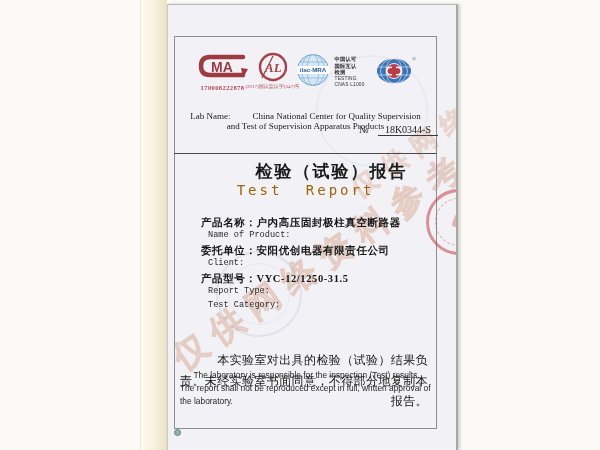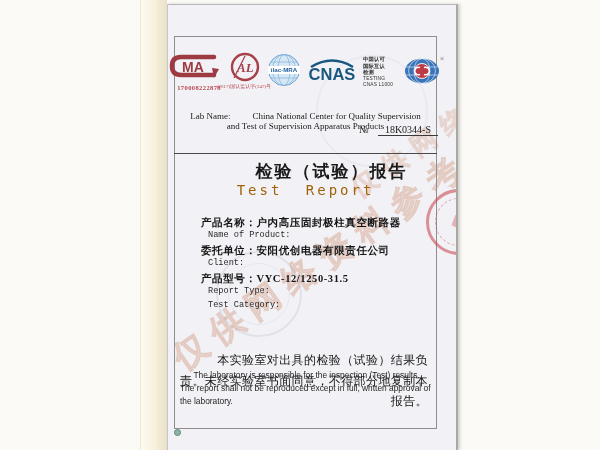--- a/index.html
+++ b/index.html
@@ -49,21 +49,21 @@
   }
   .red-stamp::before{ content:""; position:absolute; left:6px; top:6px; right:6px; bottom:6px;
     border-radius:50%; border:1px dashed rgba(198,62,72,0.40); }
   .red-stamp::after{ content:""; position:absolute; left:24px; top:24px; width:12px; height:12px;
     border-radius:2px; background:rgba(198,62,72,0.35); transform:rotate(20deg); }
   
   .logo-row{
     position:absolute; left:6px; top:46px; width:263px; height:42px;
     display:flex; align-items:center; justify-content:center; gap:5px;
   }
-  .logo{ position:relative; flex:0 0 auto; text-align:right; }
+  .logo{ position:relative; flex:0 0 auto; text-align:center; }
   .cma-number{ font-size:6.5px; font-weight:bold; color:#b5454c; letter-spacing:.4px; margin-top:1px; }
   .cal-caption{ position:absolute; left:50%; transform:translateX(-50%); top:31px;
     font-size:5px; color:#b5454c; white-space:nowrap; }
   .accred{ width:36px; text-align:left; line-height:1.25; }
   .accred span{ display:block; font-size:5.3px; color:#30302f; font-weight:bold; letter-spacing:.2px; }
   .accred span.en{ font-weight:normal; font-family:"Liberation Sans",sans-serif; font-size:4.8px; }
   
   .lab-cn{
     position:absolute; left:6px; top:93px; width:263px; text-align:center;
     font-size:10.5px; font-weight:bold; letter-spacing:.5px;
@@ -145,26 +145,20 @@
           <circle cx="17" cy="17" r="15.5" fill="#d7e8f5" stroke="#6fa3d3" stroke-width="1"></circle>
           <ellipse cx="17" cy="17" rx="6" ry="15.5" fill="none" stroke="#8cb6de" stroke-width=".8"></ellipse>
           <ellipse cx="17" cy="17" rx="11.5" ry="15.5" fill="none" stroke="#8cb6de" stroke-width=".8"></ellipse>
           <line x1="3" y1="9" x2="31" y2="9" stroke="#8cb6de" stroke-width=".8"></line>
           <line x1="3" y1="25" x2="31" y2="25" stroke="#8cb6de" stroke-width=".8"></line>
           <rect x="1" y="13" width="32" height="8" fill="#ffffff"></rect>
           <text x="17" y="19.3" text-anchor="middle" font-family="Liberation Sans, sans-serif" font-size="6.2" font-weight="bold" fill="#1f5fa0">ilac-MRA</text>
         </svg>
       </div>
 
-      <div class="logo">
-        <svg width="52" height="30" viewBox="0 0 52 30">
-          <path d="M5,12 Q26,-1 47,12" fill="none" stroke="#19577f" stroke-width="2.6"></path>
-          <text x="26" y="25" text-anchor="middle" font-family="Liberation Sans, sans-serif" font-size="16.5" font-weight="bold" fill="#19577f">CNAS</text>
-        </svg>
-      </div>
 
       <div class="logo accred">
         <span>中国认可</span>
         <span>国际互认</span>
         <span>检测</span>
         <span class="en">TESTING</span>
         <span class="en">CNAS L1000</span>
       </div>
 
       <div class="logo">

